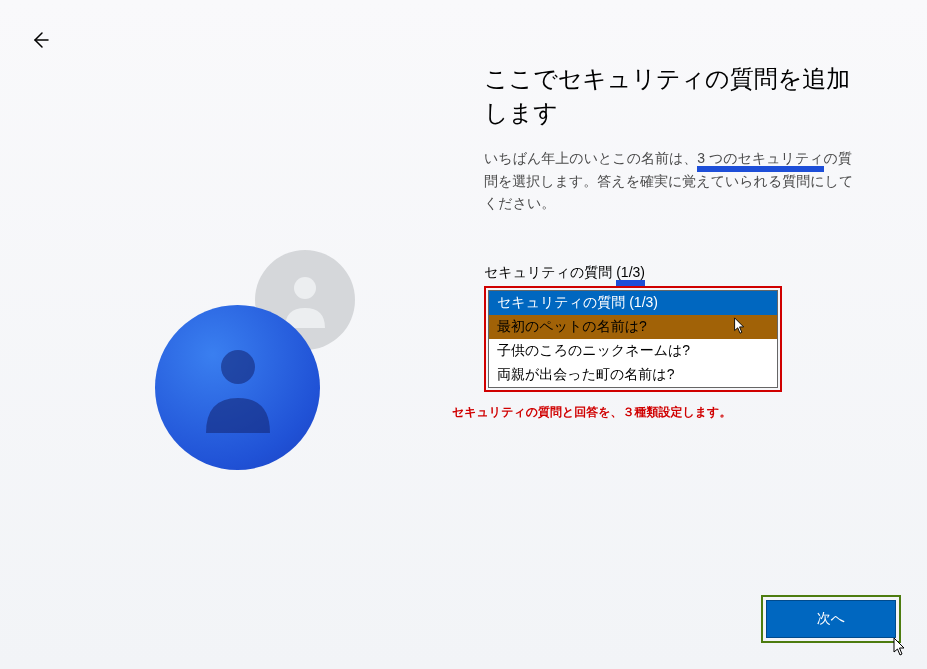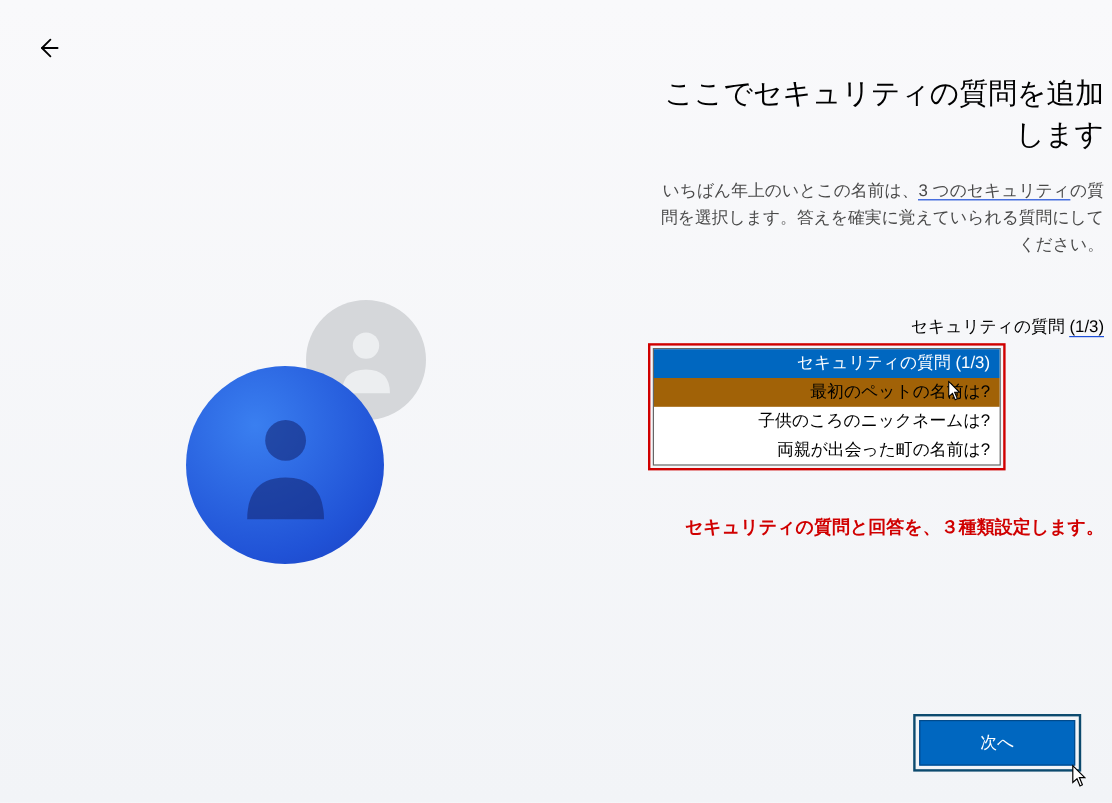--- a/index.html
+++ b/index.html
@@ -51,40 +51,39 @@
       height: 165px;
       background: radial-gradient(circle at 35% 30%, #3a7ff0 0%, #2052d6 70%, #1a3fc0 100%);
       border-radius: 50%;
       display: flex;
       align-items: center;
       justify-content: center;
     }
     .person-blue { fill: rgba(20, 40, 120, 0.6); }
     .right-panel {
       position: absolute;
-      left: 540px;
+      left: 484px;
       top: 62px;
       width: 380px;
-      text-align: right;
     }
     .title {
       font-size: 24px;
       font-weight: 400;
       color: #000;
       line-height: 1.4;
       margin-bottom: 18px;
     }
     .description {
       font-size: 14px;
       color: #4a4a4a;
       line-height: 1.6;
       margin-bottom: 50px;
     }
     .underline-red {
-      border-bottom: 1px solid #1d4ed8;
+      border-bottom: 6px solid #1d4ed8;
       padding-bottom: 0px;
     }
     .question-label {
       font-size: 14px;
       color: #000;
       margin-bottom: 4px;
     }
     .dropdown-wrapper {
       border: 2px solid #d00000;
       padding: 2px;
@@ -110,31 +109,31 @@
       color: #000;
     }
     .cursor-arrow {
       position: absolute;
       right: 30px;
       top: 2px;
       width: 14px;
       height: 18px;
     }
     .annotation {
-      margin-top: 38px;
-      font-size: 15px;
+      margin-top: 12px;
+      font-size: 12px;
       font-weight: bold;
       color: #d00000;
       margin-left: -32px;
     }
     .next-btn-wrap {
       position: absolute;
       right: 26px;
       bottom: 26px;
-      border: 2px solid #0c4a6e;
+      border: 2px solid #4d7c0f;
       padding: 3px;
     }
     .next-btn {
       background: #0067c0;
       color: #fff;
       border: 1px solid #004a8c;
       width: 130px;
       height: 38px;
       font-size: 14px;
       cursor: pointer;

